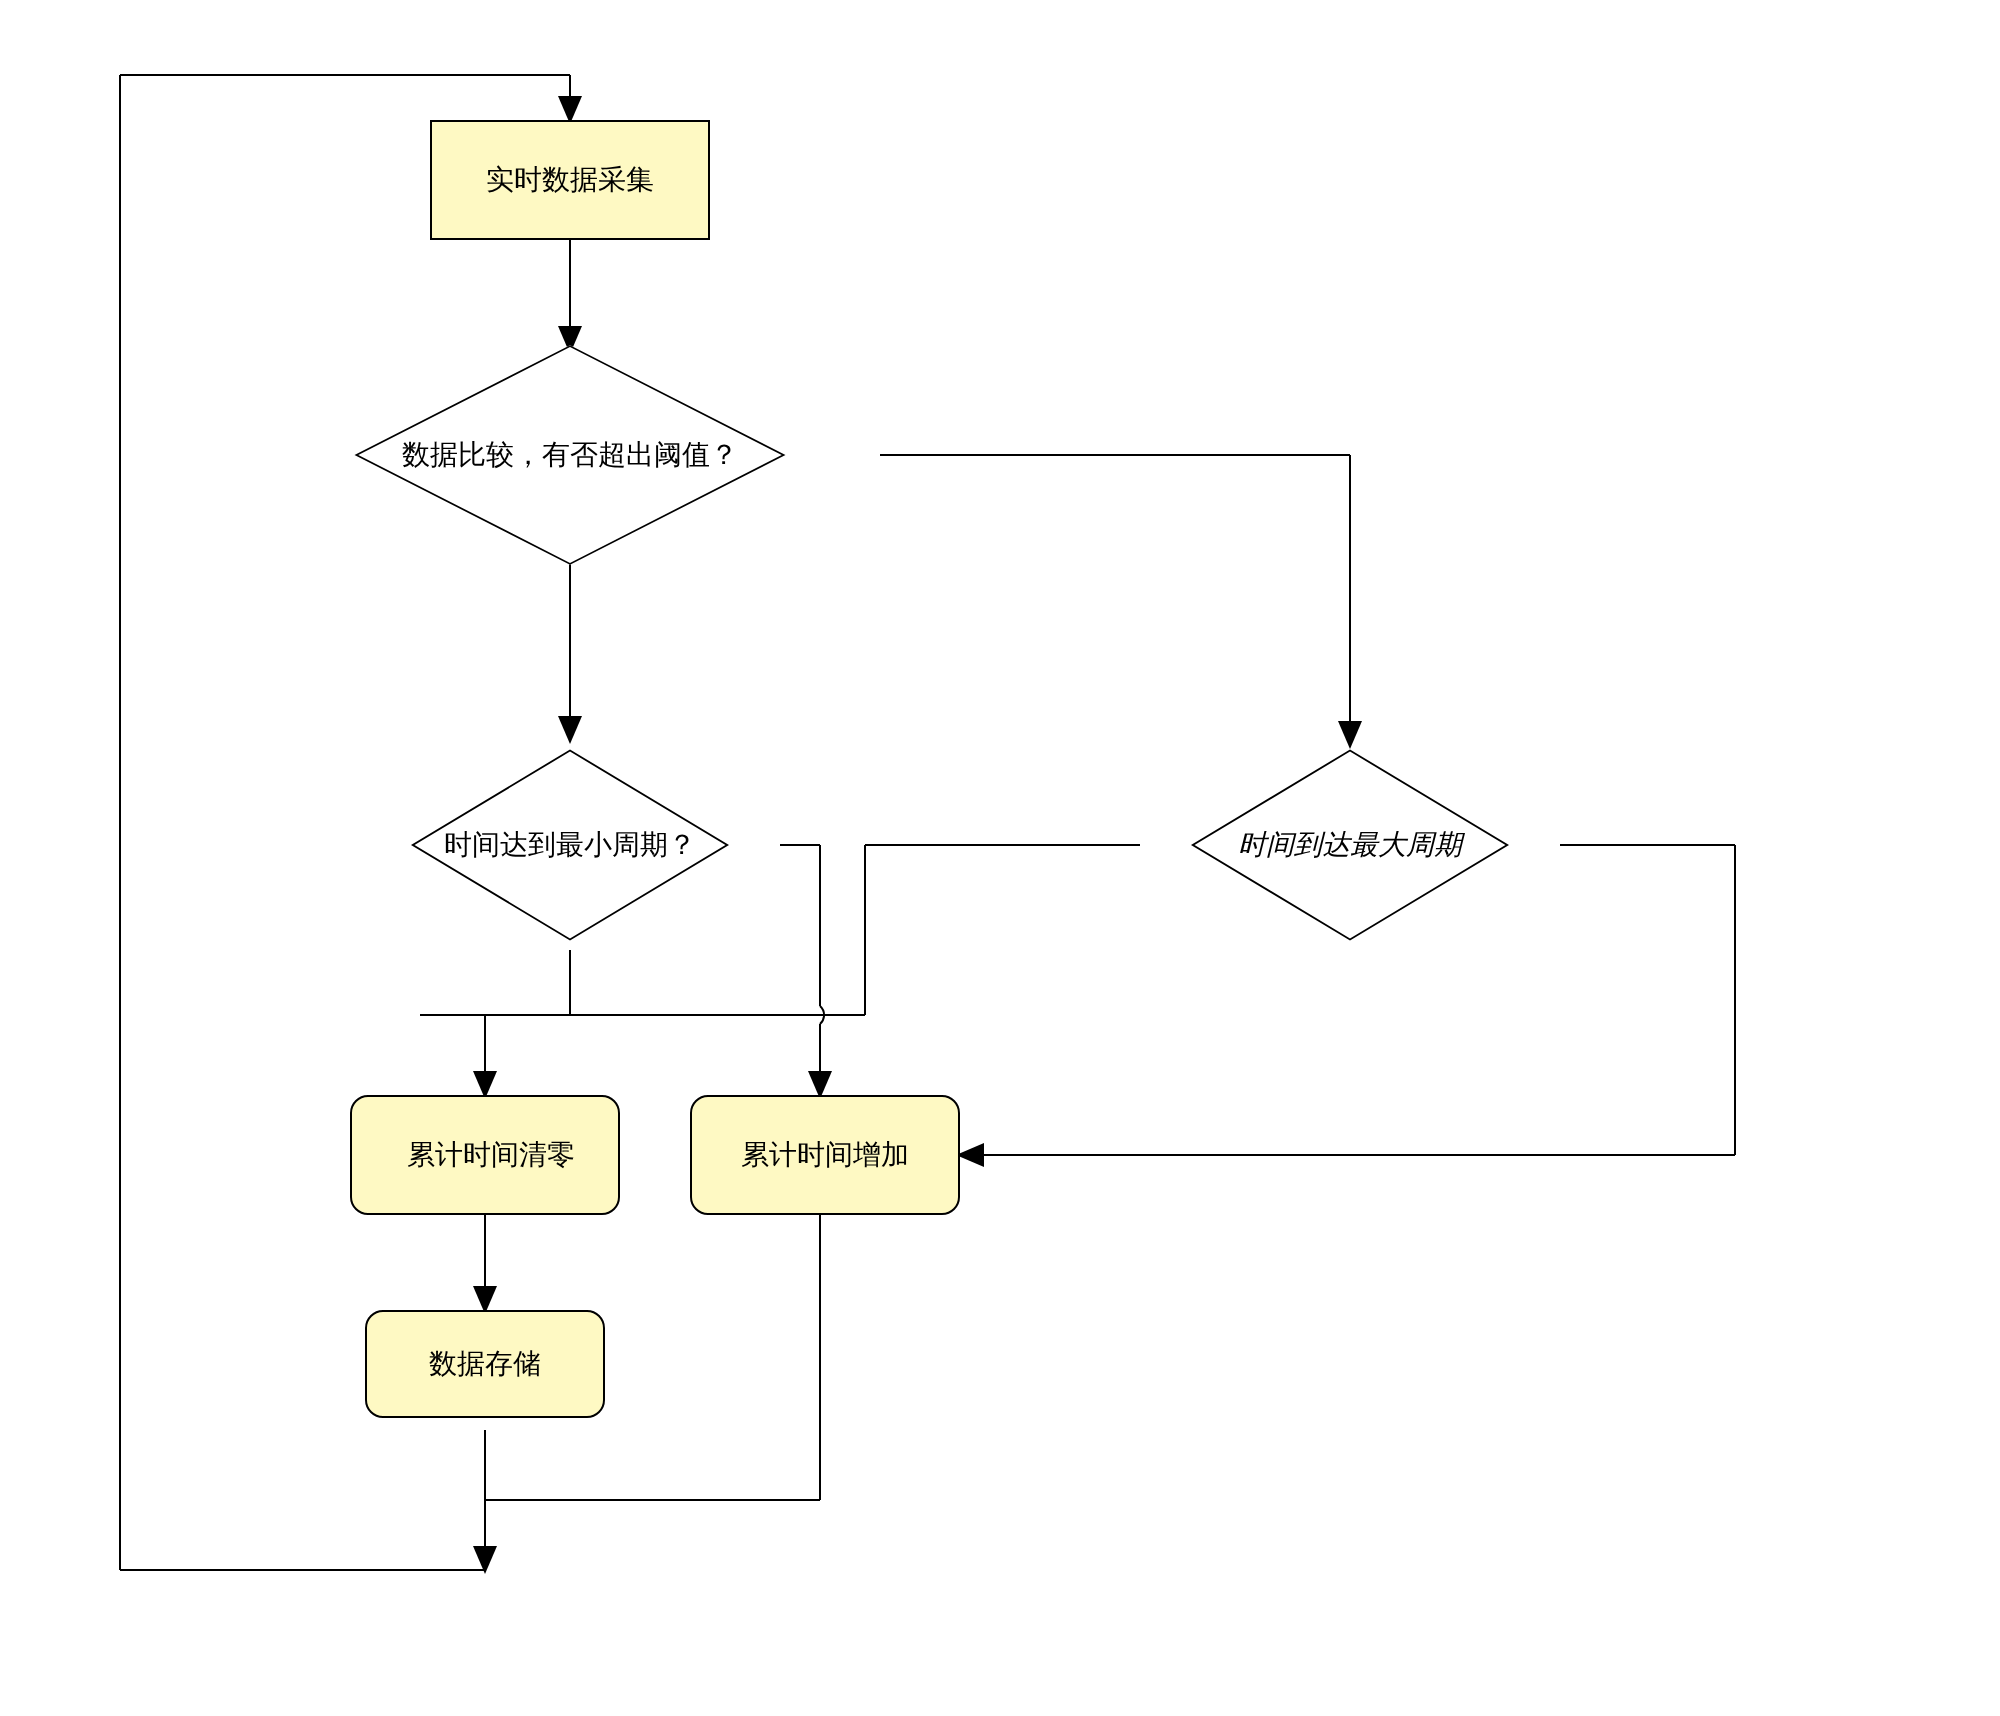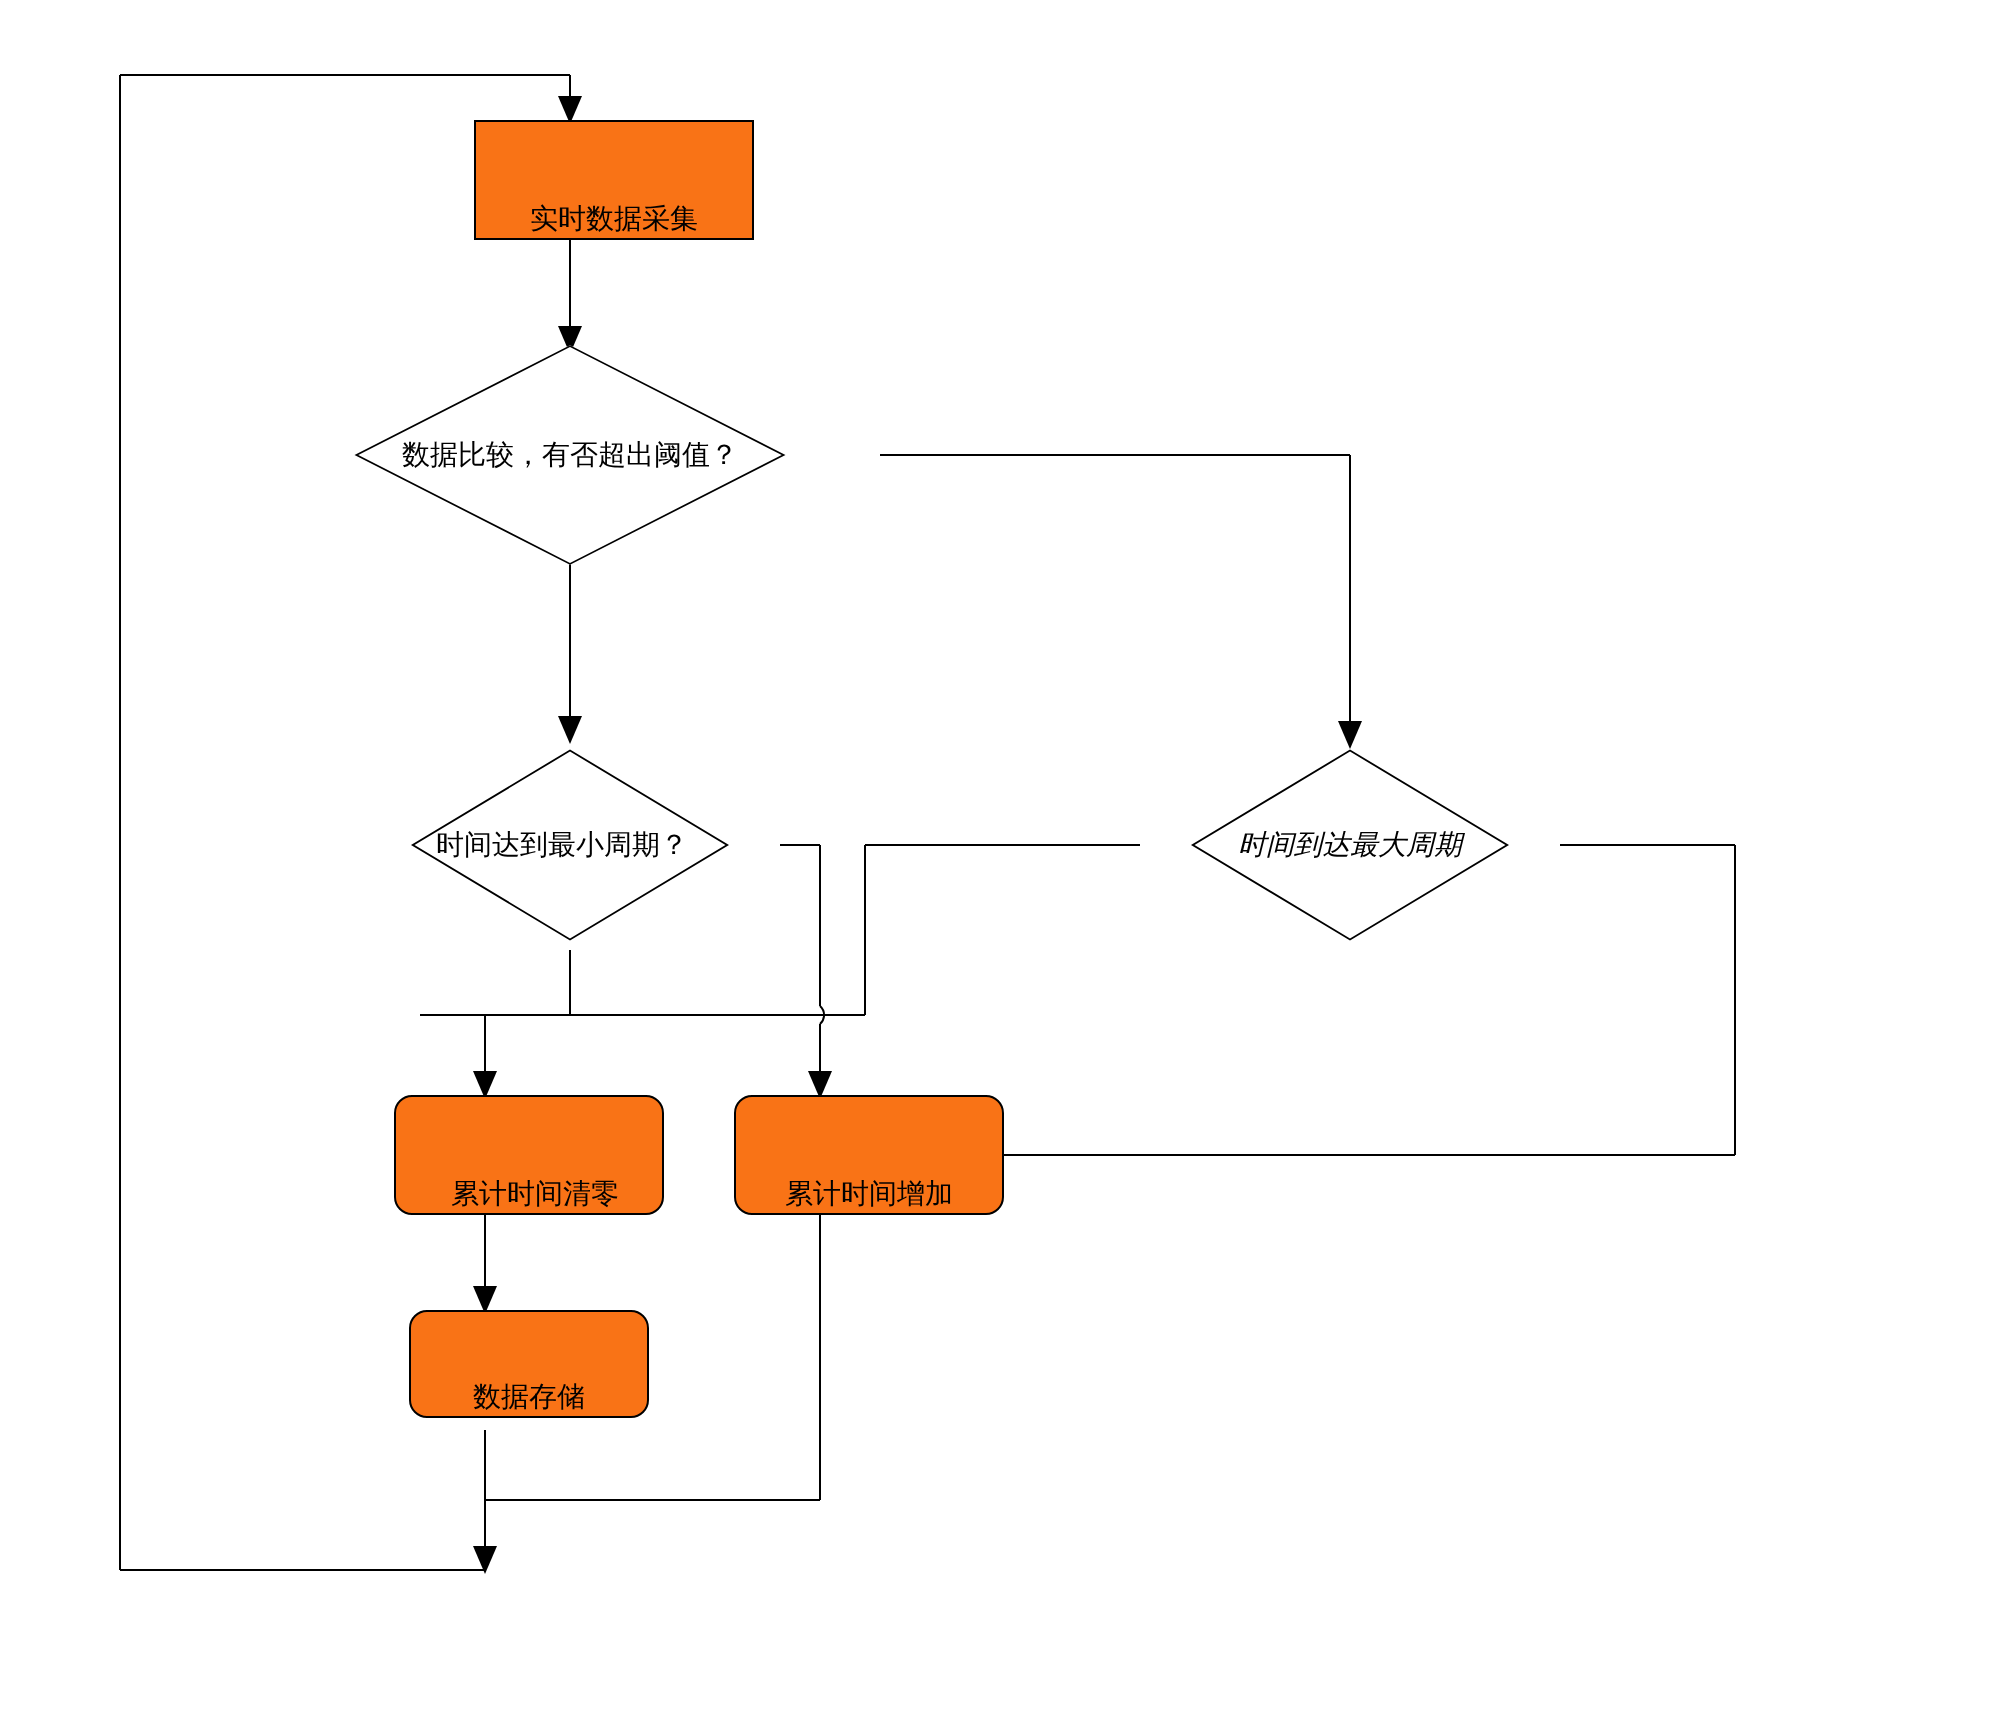--- a/index.html
+++ b/index.html
@@ -6,28 +6,27 @@
   body {
     width: 2000px;
     height: 1716px;
     background: #ffffff;
     position: relative;
     font-family: "SimSun", "Microsoft YaHei", sans-serif;
   }
   .node {
     position: absolute;
     border: 2px solid #000;
-    background: #f97316;
+    background: #fef9c3;
     display: flex;
-    align-items: flex-end;
+    align-items: center;
     justify-content: center;
     font-size: 28px;
     text-align: center;
     line-height: 1.4;
-    margin-left: 44px;
   }
   .process { }
   .rounded { border-radius: 18px; }
   .diamond {
     position: absolute;
     border: 2px solid #000;
     background: #fff;
     transform: rotate(45deg);
     transform-origin: center;
   }
@@ -101,21 +100,21 @@
 <div class="node process" style="left:430px; top:120px; width:280px; height:120px;">
   <span>实时数据采集</span>
 </div>
 
 <div class="diamond" style="left:455px; top:340px; width:230px; height:230px; transform:rotate(45deg) skew(-18deg,-18deg);"></div>
 <div class="diamond-label" style="left:310px; top:395px; width:520px; height:120px;">
   <span>数据比较，有否超出阈值？</span>
 </div>
 
 <div class="diamond" style="left:480px; top:755px; width:180px; height:180px; transform:rotate(45deg) skew(-14deg,-14deg);"></div>
-<div class="diamond-label" style="left:362px; top:800px; width:400px; height:90px;">
+<div class="diamond-label" style="left:370px; top:800px; width:400px; height:90px;">
   <span>时间达到最小周期？</span>
 </div>
 
 <div class="diamond" style="left:1260px; top:755px; width:180px; height:180px; transform:rotate(45deg) skew(-14deg,-14deg);"></div>
 <div class="diamond-label" style="left:1150px; top:800px; width:400px; height:90px;font-style:italic;">
   <span>时间到达最大周期</span>
 </div>
 
 <div class="node rounded" style="left:350px; top:1095px; width:270px; height:120px;padding-left:12px;">
   <span>累计时间清零</span>

